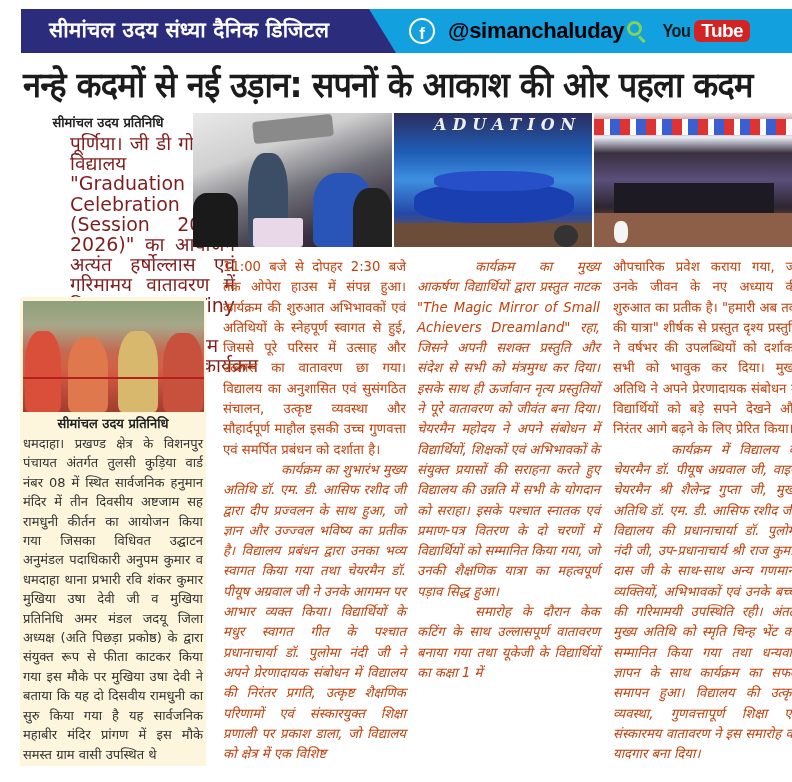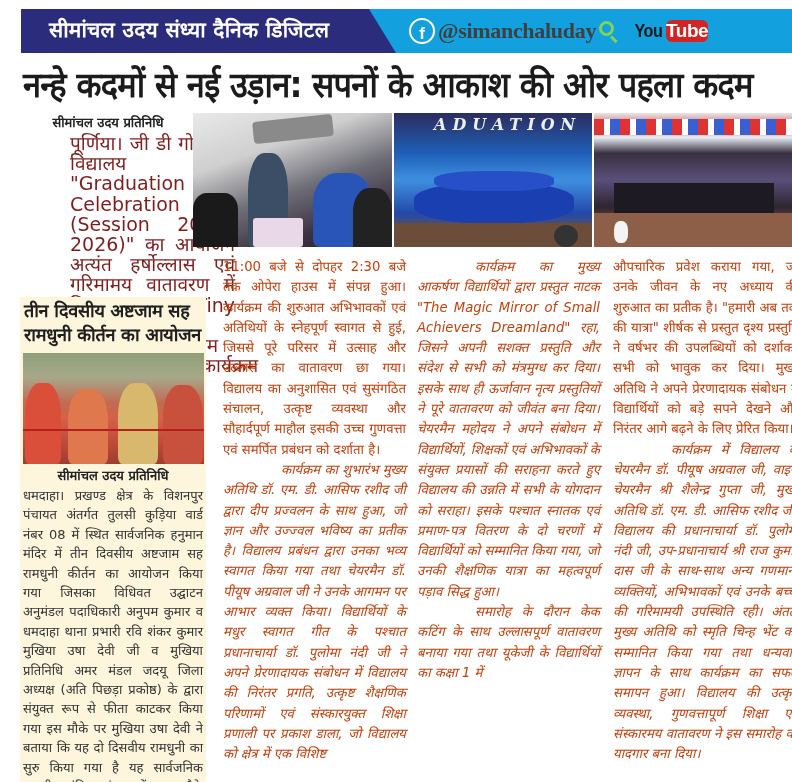--- a/index.html
+++ b/index.html
@@ -7,27 +7,27 @@
   body { font-family: "DejaVu Sans", "Liberation Sans", sans-serif; color: #222; position: relative; }
 
   
   .banner { position: absolute; left: 21px; top: 9px; width: 771px; height: 44px; background: #12a0df; overflow: hidden; }
   .banner-left { position: absolute; left: 0; top: 0; height: 44px; width: 375px; background: #2c2c7c;
     clip-path: polygon(0 0, 348px 0, 375px 44px, 0 44px); padding-left: 8px; }
   .banner-title { position: absolute; left: 28px; top: 6px; color: #fff; font-weight: bold; font-size: 21px; letter-spacing: 0.2px; white-space: nowrap; }
   .banner-right { position: absolute; left: 388px; top: 6px; display: flex; align-items: center; height: 32px; }
   .fb-icon { width: 26px; height: 26px; border-radius: 50%; border: 2.5px solid #fff; color: #fff; font-weight: bold; font-size: 17px;
     display: flex; align-items: flex-end; justify-content: center; line-height: 1; padding-bottom: 0; font-family: "Liberation Sans", sans-serif; overflow: hidden; }
-  .handle { color: #404040; font-weight: bold; font-size: 22px; margin-left: 3px; font-family: Liberation Serif, serif; letter-spacing: -0.3px; }
+  .handle { color: #000000; font-weight: bold; font-size: 22px; margin-left: 13px; font-family: Liberation Sans, sans-serif; letter-spacing: -0.3px; }
   .search-icon { position: relative; width: 22px; height: 22px; margin-left: 2px; }
   .search-icon .ring { position: absolute; left: 1px; top: 1px; width: 15px; height: 15px; border: 3px solid #7fd35a; border-radius: 50%; }
   .search-icon .stick { position: absolute; left: 13px; top: 15px; width: 8px; height: 3px; background: #7fd35a; transform: rotate(45deg); transform-origin: left center; }
   .yt { display: flex; align-items: center; margin-left: 12px; font-family: "Liberation Sans", sans-serif; font-weight: bold; font-size: 19px; }
   .yt-you { color: #1a1a1a; letter-spacing: -0.5px; transform: scaleX(0.85); display: inline-block; }
-  .yt-tube { background: #d42323; color: #fff; border-radius: 6px; padding: 0 0; margin-left: 1px; letter-spacing: -0.5px; }
+  .yt-tube { background: #d42323; color: #fff; border-radius: 6px; padding: 0 7px; margin-left: 1px; letter-spacing: -0.5px; }
 
   
   .headline { position: absolute; left: 23px; top: 63px; width: 769px; font-size: 35px; font-weight: bold; color: #1b1b1b; white-space: nowrap;
     letter-spacing: -0.8px; transform: scaleX(0.93); transform-origin: left top; line-height: 44px; }
 
   
   .leftcol { position: absolute; left: 22px; top: 113px; width: 172px; }
   .byline { font-weight: bold; font-size: 13px; text-align: center; color: #222; line-height: 20px; width: 172px; }
   .body-text { font-size: 19px; line-height: 20.2px; text-align: justify; color: #7f1d1d; margin-left: 48px; }
   .lead { width: 165px; }
@@ -107,24 +107,20 @@
   </div>
   <div class="photo photo3">
     <div class="blob" style="left:0;top:6px;width:198px;height:16px;background:repeating-linear-gradient(90deg,#d33 0 10px,#fff 10px 16px,#3a5fd0 16px 26px);border-radius:0;"></div>
     <div class="blob" style="left:20px;top:70px;width:160px;height:30px;background:#1e1a24;border-radius:0;"></div>
     <div class="blob" style="left:0;top:100px;width:198px;height:34px;background:#8d5e48;border-radius:0;"></div>
     <div class="blob" style="left:20px;top:108px;width:14px;height:22px;background:#f4f4f4;border-radius:40%;"></div>
   </div>
 </div>
 
 <div class="side-story">
-  <div class="side-heading">
-    <div>तीन दिवसीय अष्टजाम सह</div>
-    <div>रामधुनी कीर्तन का आयोजन</div>
-  </div>
   <div class="side-photo">
     <div class="p" style="left:2px;top:30px;width:36px;height:81px;background:#d94f3a;"></div>
     <div class="p" style="left:45px;top:36px;width:40px;height:75px;background:#e0784d;"></div>
     <div class="p" style="left:95px;top:30px;width:40px;height:81px;background:#d8b86c;"></div>
     <div class="p" style="left:140px;top:32px;width:40px;height:79px;background:#c8513d;"></div>
     <div class="ribbon"></div>
   </div>
   <div class="side-byline">सीमांचल उदय प्रतिनिधि</div>
   <p class="side-body">धमदाहा। प्रखण्ड क्षेत्र के विशनपुर पंचायत अंतर्गत तुलसी कुड़िया वार्ड नंबर 08 में स्थित सार्वजनिक हनुमान मंदिर में तीन दिवसीय अष्टजाम सह रामधुनी कीर्तन का आयोजन किया गया जिसका विधिवत उद्घाटन अनुमंडल पदाधिकारी अनुपम कुमार व धमदाहा थाना प्रभारी रवि शंकर कुमार मुखिया उषा देवी जी व मुखिया प्रतिनिधि अमर मंडल जदयू जिला अध्यक्ष (अति पिछड़ा प्रकोष्ठ) के द्वारा संयुक्त रूप से फीता काटकर किया गया इस मौके पर मुखिया उषा देवी ने बताया कि यह दो दिसवीय रामधुनी का सुरु किया गया है यह सार्वजनिक महाबीर मंदिर प्रांगण में इस मौके समस्त ग्राम वासी उपस्थित थे</p>
 </div>

